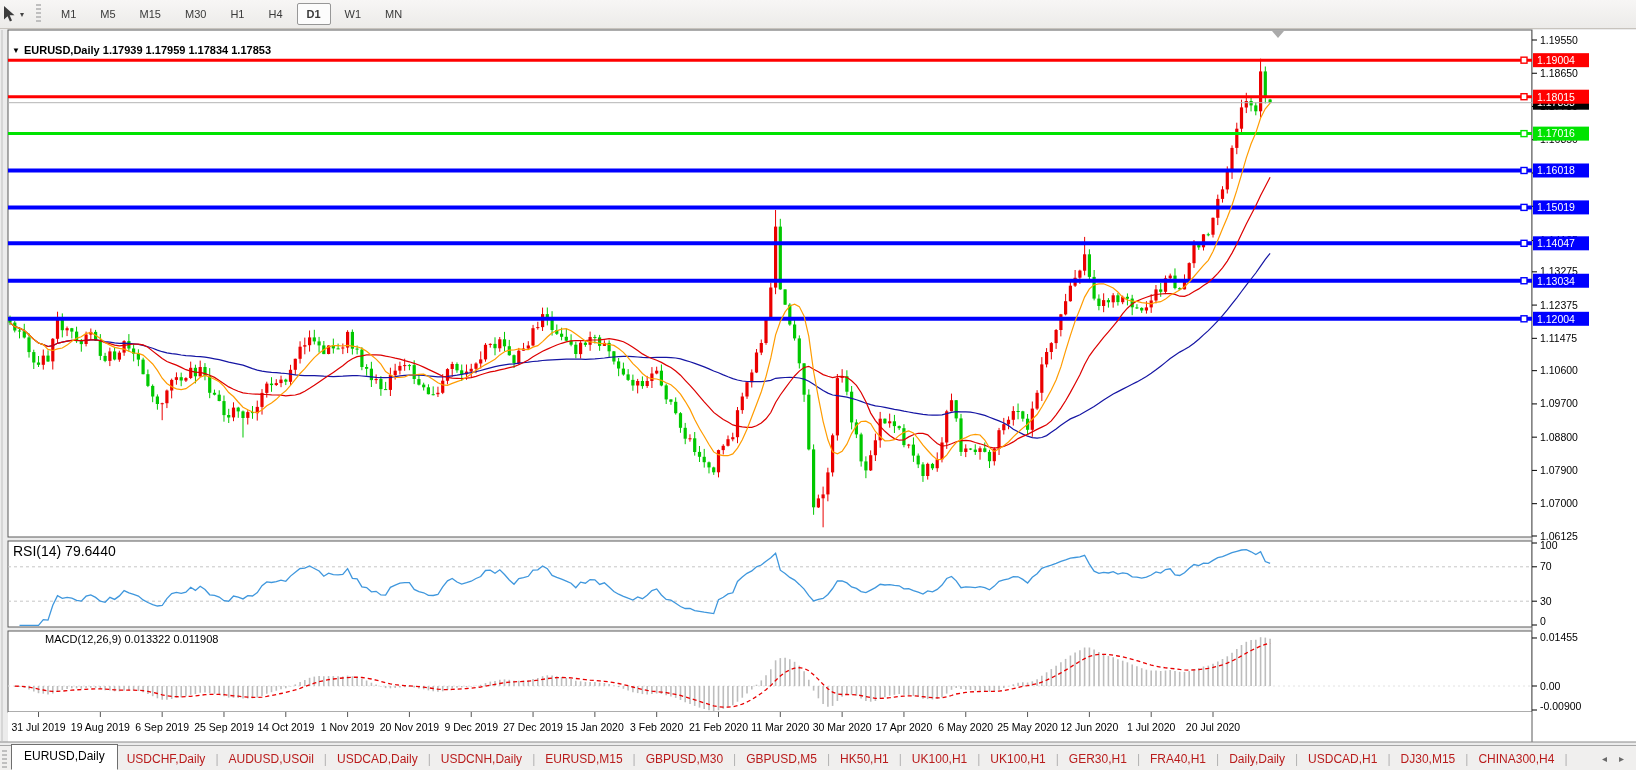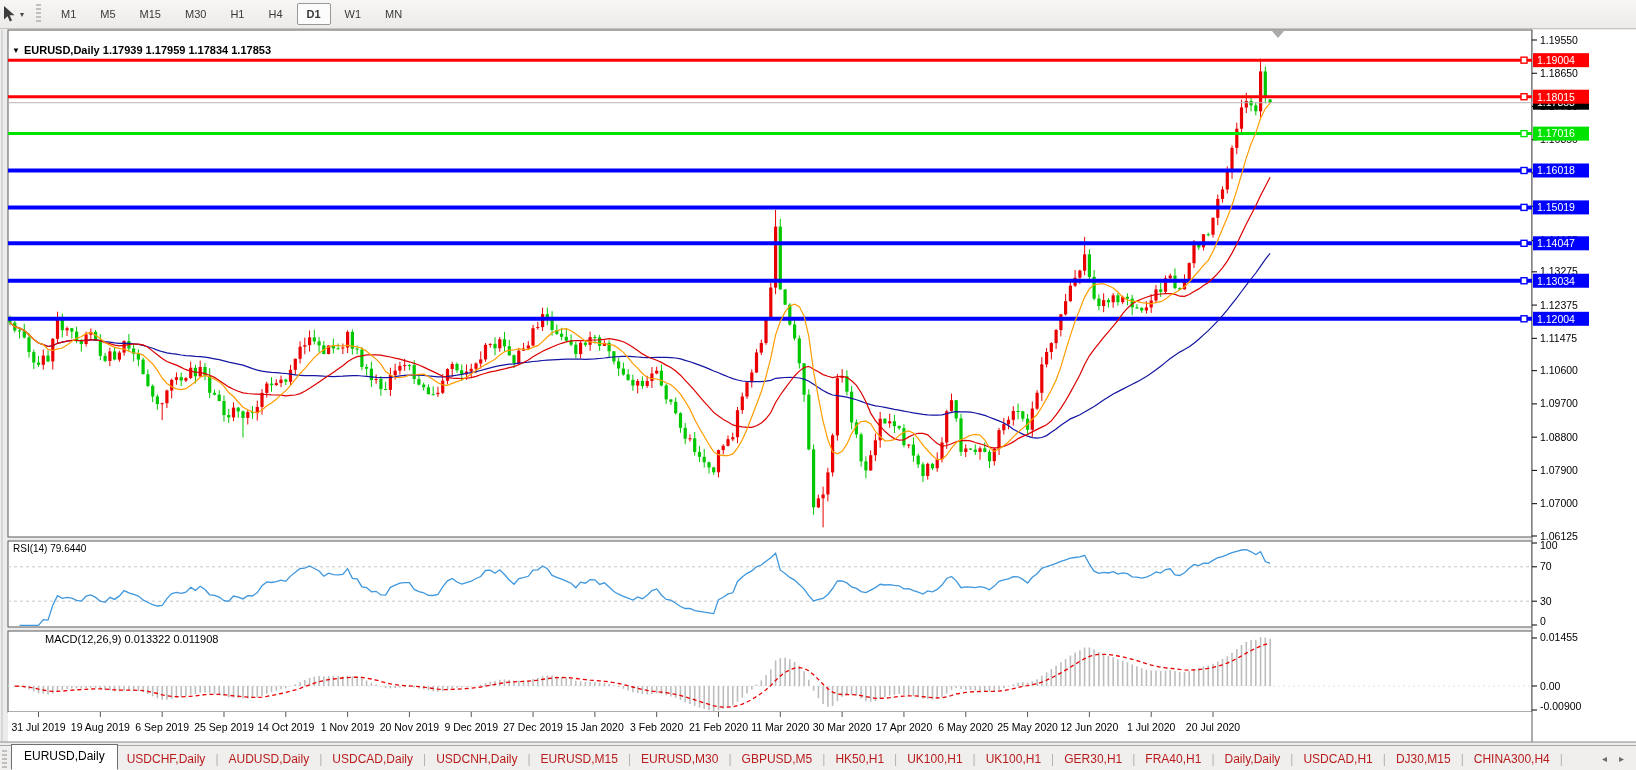--- a/index.html
+++ b/index.html
@@ -23,21 +23,21 @@
   }
   .tf-btn{
     font-size:11px;color:#3a3a3a;padding:4px 9px;margin:0 2px;
     border:1px solid rgba(0,0,0,0);border-radius:2px;cursor:default;white-space:nowrap;text-align:right;
   }
   .tf-btn.active{background:#fcfcfc;border-color:#979797;font-weight:bold;}
   
   .ov{position:absolute;z-index:4;color:#000;white-space:pre;}
   .chart-title{left:12px;top:32px;font-size:11px;font-weight:700;margin-top:12px;}
   .chart-title .caret{font-size:8px;vertical-align:1px;margin-right:4px;}
-  .rsi-label{left:13px;top:543px;font-size:10px;}
+  .rsi-label{left:13px;top:543px;font-size:14px;}
   .macd-label{left:13px;top:633px;font-size:11px;padding-left:32px;}
   
   .tabbar{
     position:absolute;left:0;top:745px;width:1636px;height:25px;
     background:#f0efee;border-top:1px solid #a6a6a6;
     display:flex;align-items:center;z-index:6;font-size:12px;
   }
   .tabbar .bgrip{
     width:5px;height:18px;margin:0 4px 0 2px;
     background:repeating-linear-gradient(to bottom,#bfbfbf 0 2px,rgba(0,0,0,0) 2px 4px);
@@ -1570,29 +1570,29 @@
 
 <div class="ov rsi-label">RSI(14) 79.6440</div>
 <div class="ov macd-label">MACD(12,26,9) 0.013322 0.011908</div>
 
 <div class="tabbar">
   <div class="bgrip"></div>
   <div id="tab-items" style="display:flex;align-items:center;">
       <div class="tab active">EURUSD,Daily</div>
       <div class="tab">USDCHF,Daily</div>
       <span class="tabsep">|</span>
-      <div class="tab">AUDUSD,Daily</div>
+      <div class="tab">AUDUSD,USOil</div>
       <span class="tabsep">|</span>
       <div class="tab">USDCAD,Daily</div>
       <span class="tabsep">|</span>
       <div class="tab">USDCNH,Daily</div>
       <span class="tabsep">|</span>
       <div class="tab">EURUSD,M15</div>
       <span class="tabsep">|</span>
-      <div class="tab">EURUSD,M30</div>
+      <div class="tab">GBPUSD,M30</div>
       <span class="tabsep">|</span>
       <div class="tab">GBPUSD,M5</div>
       <span class="tabsep">|</span>
       <div class="tab">HK50,H1</div>
       <span class="tabsep">|</span>
       <div class="tab">UK100,H1</div>
       <span class="tabsep">|</span>
       <div class="tab">UK100,H1</div>
       <span class="tabsep">|</span>
       <div class="tab">GER30,H1</div>

